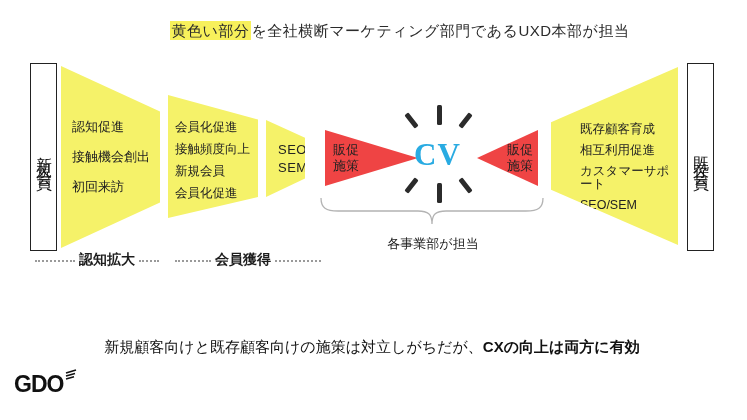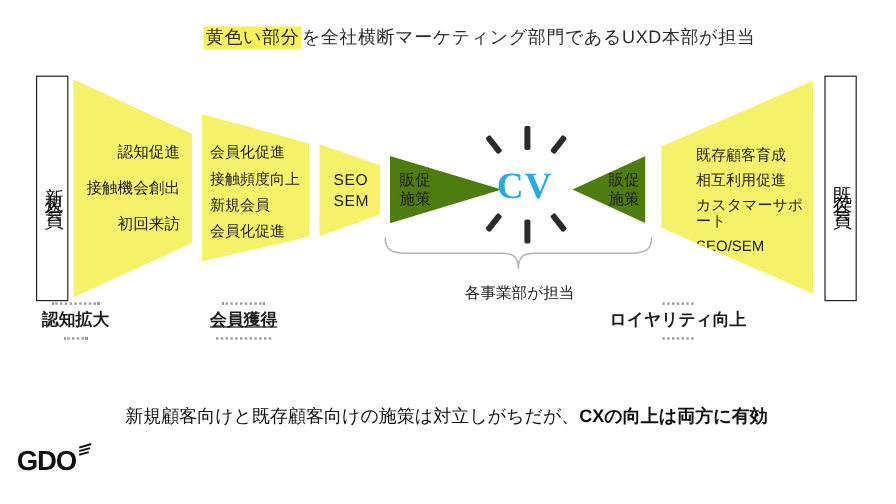--- a/index.html
+++ b/index.html
@@ -17,31 +17,31 @@
   .vbox span { writing-mode:vertical-rl; text-orientation:upright; font-size:16px;
                font-weight:500; letter-spacing:7px; color:#111; }
   #box-new { left:30px; }
   #box-existing { left:687px; }
   
   .funnel { position:absolute; background:#f5f269; }
   #funnel1 { left:61px; top:66px; width:99px; height:182px;
              clip-path:polygon(0 0, 100% 25%, 100% 75%, 0 100%); }
   #funnel2 { left:168px; top:95px; width:90px; height:123px;
              clip-path:polygon(0 0, 100% 20%, 100% 83%, 0 100%); }
-  #funnel3 { left:266px; top:120px; width:51px; height:77px;
+  #funnel3 { left:266px; top:120px; width:39px; height:77px;
              clip-path:polygon(0 0, 100% 23%, 100% 76%, 0 100%); }
   #funnel4 { left:551px; top:67px; width:127px; height:178px;
              clip-path:polygon(0 31%, 100% 0, 100% 100%, 0 69%); }
   .items { position:absolute; display:flex; flex-direction:column; color:#222; }
-  #funnel1 .items { left:11px; top:54px; gap:16px; font-size:13px; line-height:14px;text-align:right; }
+  #funnel1 .items { left:11px; top:54px; gap:16px; font-size:13px; line-height:14px; }
   #funnel2 .items { left:7px;  top:26px; gap:9px;  font-size:12.5px; line-height:13px; }
   #funnel3 .items { left:12px; top:23px; gap:4px;  font-size:13px; line-height:13.5px; letter-spacing:0.5px; }
   #funnel4 .items { left:17px; top:56px; gap:8px;  font-size:12.5px; line-height:13px;margin-left:12px; }
   
-  .tri { position:absolute; top:130px; height:56px; background:#4d7c0f; }
+  .tri { position:absolute; top:130px; height:56px; background:#ef4444; }
   #tri-left  { left:325px; width:93px; clip-path:polygon(0 0, 100% 50%, 0 100%); }
   #tri-right { left:477px; width:61px; clip-path:polygon(100% 0, 0 50%, 100% 100%); }
   .tri-label { position:absolute; top:50%; transform:translateY(-50%); width:28px;
                font-size:13px; line-height:16px; color:#222; }
   #tri-left .tri-label { left:8px; }
   #tri-right .tri-label { right:3px; }
   
   #cv { position:absolute; left:414px; top:137px; width:52px; text-align:left;
         font-family:"Liberation Serif", serif; font-weight:bold; font-size:31px;
         color:#29abe2; letter-spacing:1px; }
@@ -51,24 +51,24 @@
   #ray-tr { left:463px; top:112px; transform:rotate(38deg); }
   #ray-bm { left:437px; top:183px; height:20px; }
   #ray-bl { left:409px; top:177px; transform:rotate(38deg); }
   #ray-br { left:463px; top:177px; transform:rotate(-38deg); }
   
   #brace { position:absolute; left:318px; top:194px; }
   #brace-label { position:absolute; left:368px; top:235px; width:130px; text-align:center;
                  font-size:13px; color:#222; }
   
   .stage { position:absolute; top:251px; display:flex; align-items:center; gap:4px;
-           font-size:14px; font-weight:bold; color:#1d1d1d; white-space:nowrap;flex-direction:column; }
+           font-size:14px; font-weight:bold; color:#1d1d1d; white-space:nowrap; }
   .dots { border-bottom:2px dotted #9a9a9a; height:1px; }
   #stage1 { left:35px; }  #stage1 .dl { width:40px; } #stage1 .dr { width:20px; }
-  #stage2 { left:175px;text-decoration:underline; } #stage2 .dl { width:36px; } #stage2 .dr { width:46px; }
+  #stage2 { left:175px; } #stage2 .dl { width:36px; } #stage2 .dr { width:46px; }
   #stage3 { left:508px; } #stage3 .dl { width:26px; } #stage3 .dr { width:26px; }
   
   #note { position:absolute; top:338px; left:0; width:744px; text-align:center;
           font-size:15px; color:#111; }
   #note .b { font-weight:bold; }
   
   #logo { position:absolute; left:14px; top:371px; display:flex; align-items:flex-start;
           font-size:23px; font-weight:bold; letter-spacing:-1px; color:#111; }
   #logo svg { margin:-2px 0 0 1px; }
   #copyright { position:absolute; left:14px; top:403px; font-size:7.5px; color:#9b9b9b;
@@ -146,25 +146,20 @@
   <div class="stage" id="stage1">
     <span class="dots dl"></span>
     <span>認知拡大</span>
     <span class="dots dr"></span>
   </div>
   <div class="stage" id="stage2">
     <span class="dots dl"></span>
     <span>会員獲得</span>
     <span class="dots dr"></span>
   </div>
-  <div class="stage" id="stage3">
-    <span class="dots dl"></span>
-    <span>ロイヤリティ向上</span>
-    <span class="dots dr"></span>
-  </div>
 
   <div id="note"><span>新規顧客向けと既存顧客向けの施策は対立しがちだが、</span><span class="b">CXの向上は両方に有効</span></div>
 
   <div id="logo">
     <span>GDO</span>
     <svg width="13" height="14" viewBox="0 0 13 14">
       <g stroke="#111" stroke-width="1.6">
         <line x1="2" y1="4" x2="12" y2="1"></line>
         <line x1="2" y1="7" x2="11" y2="4.4"></line>
         <line x1="2" y1="10" x2="10" y2="7.8"></line>

